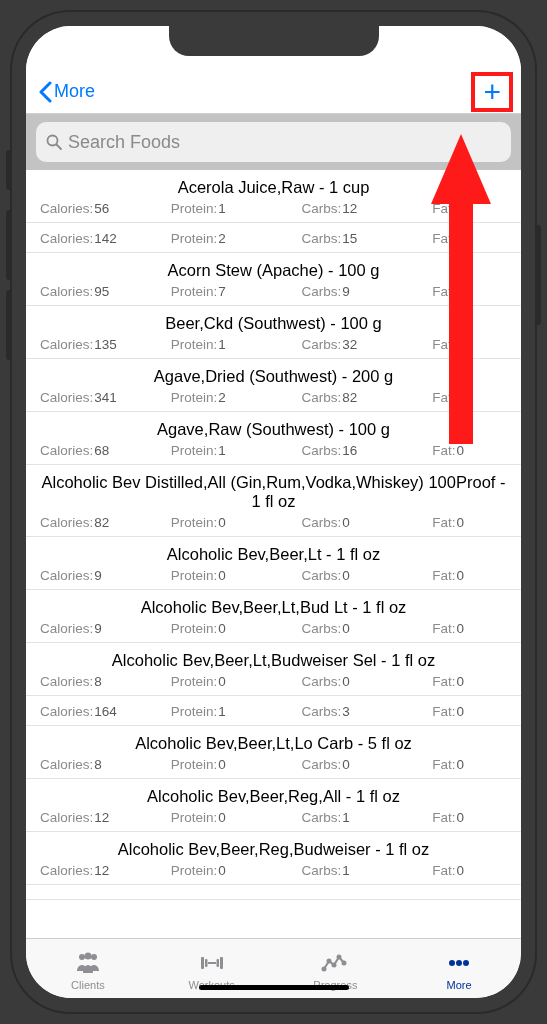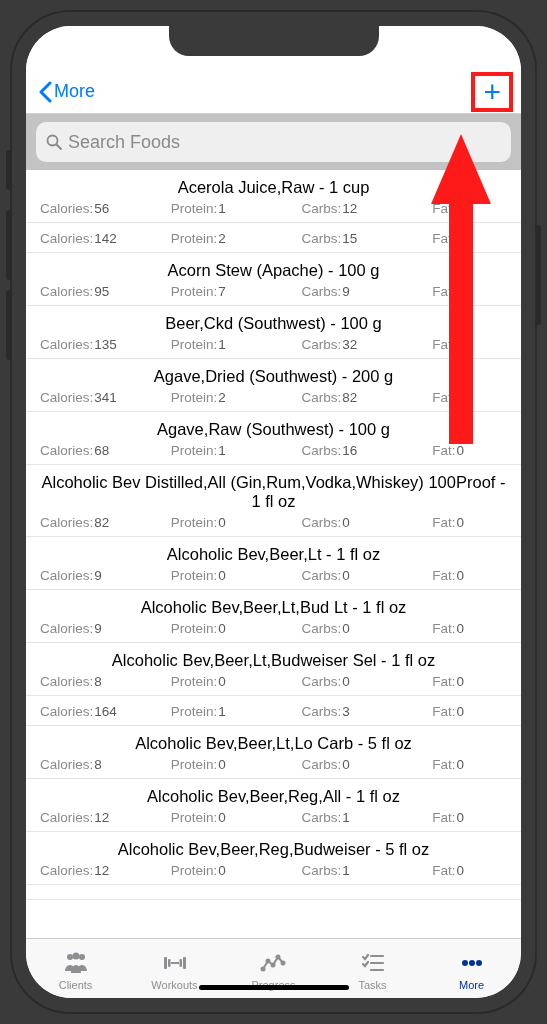--- a/index.html
+++ b/index.html
@@ -515,21 +515,21 @@
               <span class="lbl">Carbs:</span>
               <span class="val">1</span>
             </div>
             <div class="stat fat">
               <span class="lbl">Fat:</span>
               <span class="val">0</span>
             </div>
           </div>
         </div>
         <div class="food-row">
-          <div class="food-title">Alcoholic Bev,Beer,Reg,Budweiser - 5 fl oz</div>
+          <div class="food-title">Alcoholic Bev,Beer,Reg,Budweiser - 1 fl oz</div>
           <div class="food-stats">
             <div class="stat cal">
               <span class="lbl">Calories:</span>
               <span class="val">12</span>
             </div>
             <div class="stat pro">
               <span class="lbl">Protein:</span>
               <span class="val">0</span>
             </div>
             <div class="stat car">
@@ -575,32 +575,20 @@
                 <polyline points="3,18 8,10 13,14 18,6 23,12"></polyline>
                 <circle cx="3" cy="18" r="1.5" fill="currentColor"></circle>
                 <circle cx="8" cy="10" r="1.5" fill="currentColor"></circle>
                 <circle cx="13" cy="14" r="1.5" fill="currentColor"></circle>
                 <circle cx="18" cy="6" r="1.5" fill="currentColor"></circle>
                 <circle cx="23" cy="12" r="1.5" fill="currentColor"></circle>
               </g>
             </svg></div>
           <div>Progress</div>
         </div>
-        <div class="tab-item">
-          <div><svg viewBox="0 0 28 24">
-              <g stroke="currentColor" stroke-width="2.2" fill="none" stroke-linecap="round">
-                <path d="M4 6l2 2 3-4"></path>
-                <line x1="12" y1="5" x2="24" y2="5"></line>
-                <path d="M4 13l2 2 3-4"></path>
-                <line x1="12" y1="12" x2="24" y2="12"></line>
-                <line x1="12" y1="19" x2="24" y2="19"></line>
-              </g>
-            </svg></div>
-          <div>Tasks</div>
-        </div>
         <div class="tab-item active">
           <div><svg viewBox="0 0 28 24">
               <g fill="currentColor">
                 <circle cx="7" cy="12" r="3"></circle>
                 <circle cx="14" cy="12" r="3"></circle>
                 <circle cx="21" cy="12" r="3"></circle>
               </g>
             </svg></div>
           <div>More</div>
         </div>

